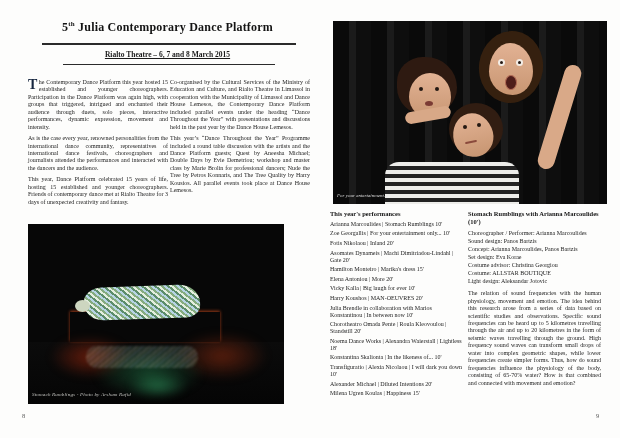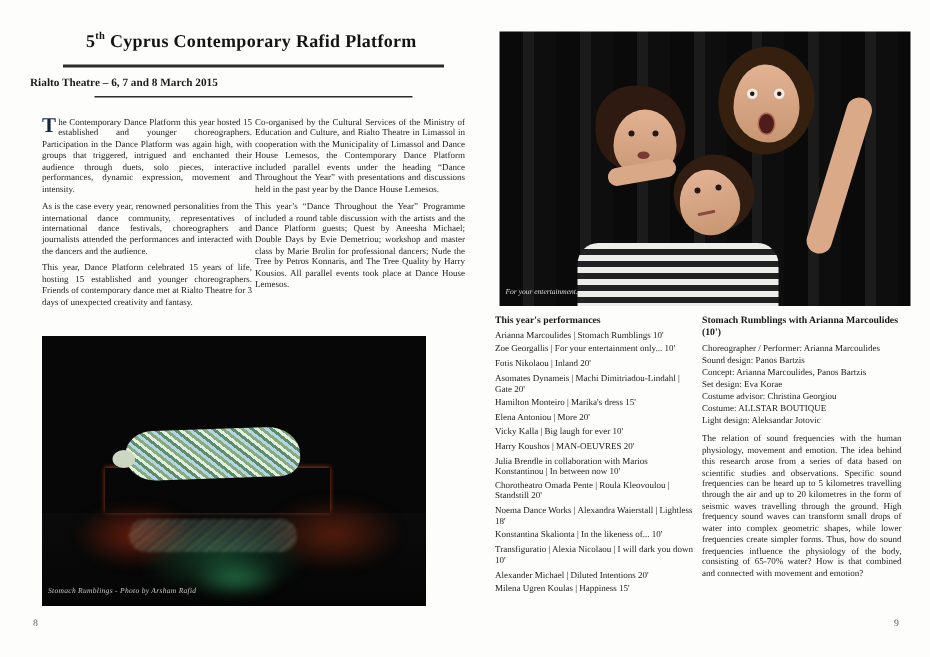--- a/index.html
+++ b/index.html
@@ -11,21 +11,21 @@
   
   .title{
     position:absolute;left:20px;top:20px;width:295px;margin:0;
     text-align:center;font-size:12px;font-weight:bold;letter-spacing:.2px;color:#141414;
   }
   .title sup{font-size:7px;vertical-align:super;}
   .rule{position:absolute;background:#2b2b2b;}
   .rule-thick{left:42px;top:43px;width:254px;height:2px;}
   .subtitle{
     position:absolute;left:20px;top:50px;width:295px;margin:0;
-    font-size:7.5px;font-weight:bold;color:#1a1a1a;
+    text-align:center;font-size:7.5px;font-weight:bold;color:#1a1a1a;text-decoration:underline;
   }
   .rule-thin{left:63px;top:64px;width:212px;height:1px;}
   .col{position:absolute;font-size:6px;line-height:1.24;text-align:justify;}
   .col-l1{left:28px;top:79px;width:140px;}
   .col-l2{left:170px;top:79px;width:140px;}
   .para{margin:0 0 4px 0;}
   .dropcap{
     float:left;font-size:14px;line-height:11px;font-weight:bold;
     margin:0 1.5px 0 0;color:#15253f;
   }
@@ -94,21 +94,21 @@
   .perf-item{margin:0 0 2.5px 0;font-size:6px;line-height:1.18;}
   .credit-line{margin:0;font-size:6px;line-height:1.35;}
   .desc{margin-top:5px;text-align:justify;}
 </style>
 </head>
 <body>
 
 <div class="spread">
 
   <section>
-    <h1 class="title"><span>5</span><sup>th</sup><span> Cyprus Contemporary Rafid Platform</span></h1>
+    <h1 class="title"><span>5</span><sup>th</sup><span> Julia Contemporary Dance Platform</span></h1>
 
     <div class="rule rule-thick"></div>
 
     <h2 class="subtitle">Rialto Theatre – 6, 7 and 8 March 2015</h2>
 
     <div class="rule rule-thin"></div>
 
     <div class="col col-l1">
       <p class="para"><span class="dropcap">T</span><span>he Contemporary Dance Platform this year hosted 15 established and younger choreographers. Participation in the Dance Platform was again high, with groups that triggered, intrigued and enchanted their audience through duets, solo pieces, interactive performances, dynamic expression, movement and intensity.</span></p>
       <p class="para">As is the case every year, renowned personalities from the international dance community, representatives of international dance festivals, choreographers and journalists attended the performances and interacted with the dancers and the audience.</p>

